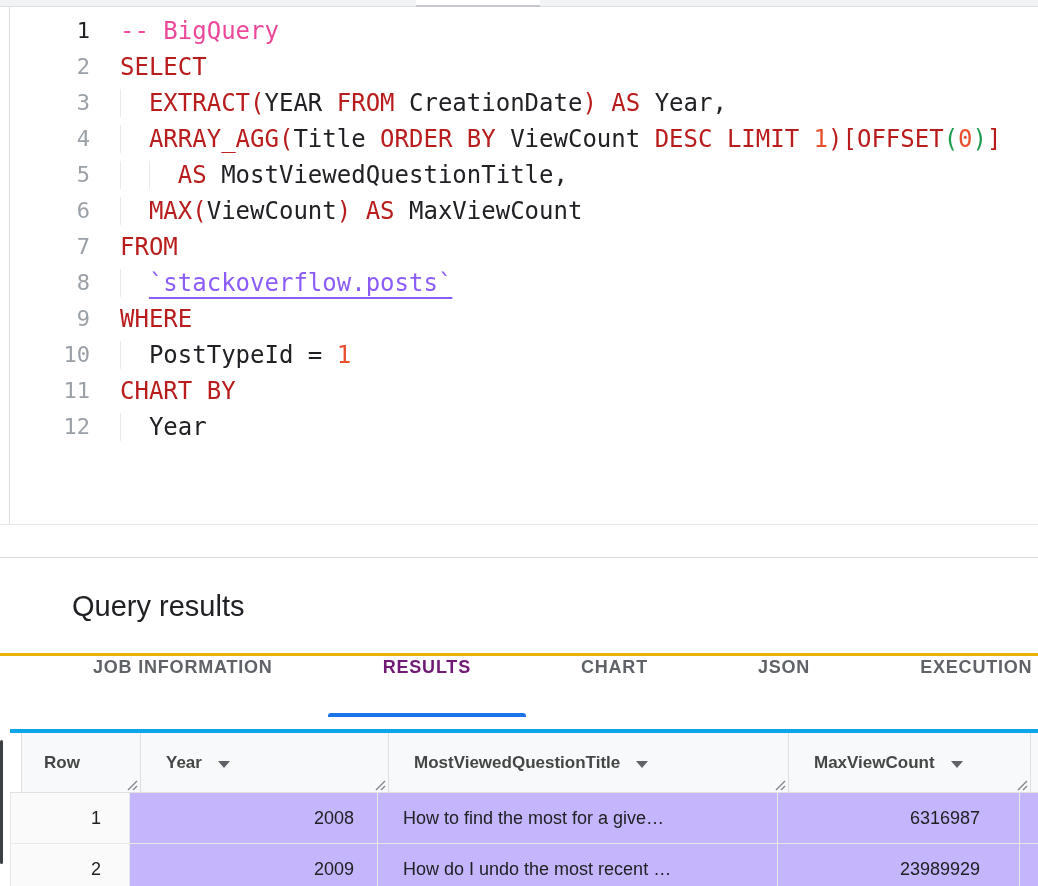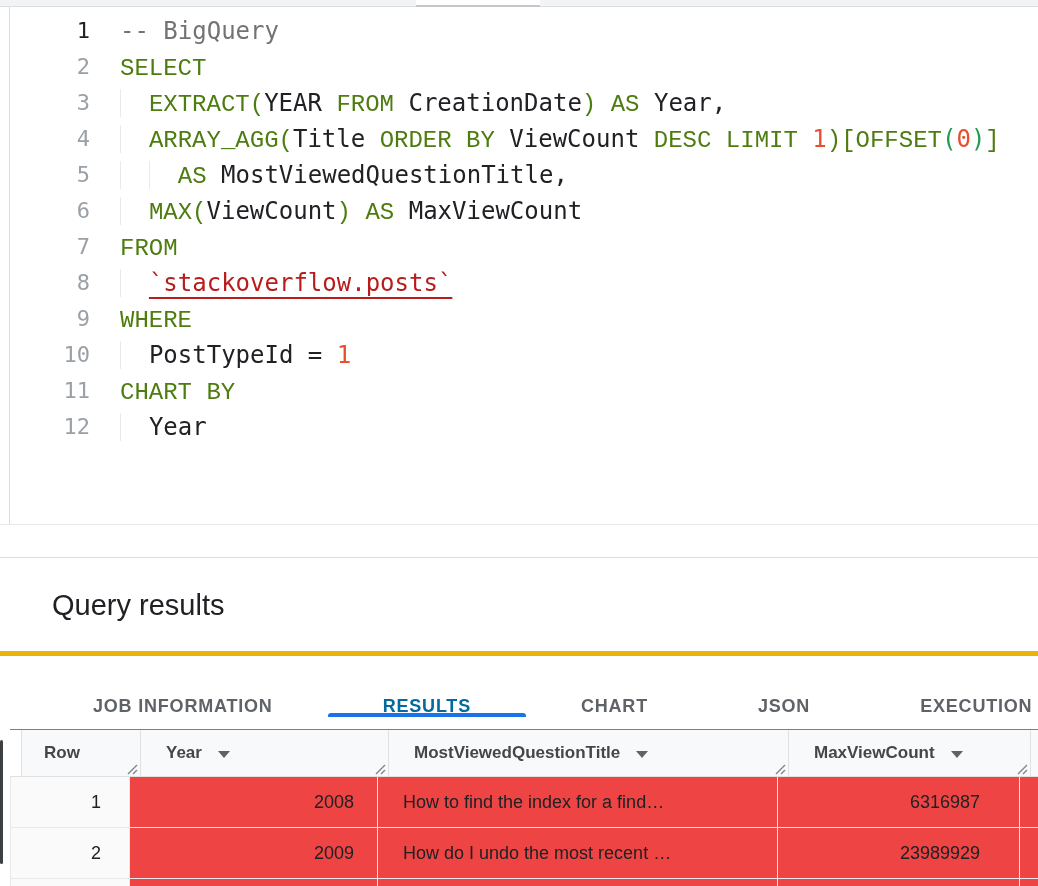--- a/index.html
+++ b/index.html
@@ -15,61 +15,61 @@
   .topnotch { position:absolute; top:0; left:416px; width:124px; height:7px;
               background:#fff; border-bottom:2px solid #C4C7CB; }
   .editor-leftline { position:absolute; top:7px; bottom:0; left:9px; width:1px;
                      background:#DADCE0; }
   .code-lines { position:absolute; top:13px; left:0; right:0; }
   .line { display:flex; height:36px; line-height:36px; white-space:pre;
           font-family:"DejaVu Sans Mono","Liberation Mono",monospace; font-size:24px; }
   .ln { flex:none; width:90px; text-align:right; color:#9AA0A6; font-size:22px; }
   .ln.active { color:#202124; }
   .codetext { padding-left:30px; color:#202124; }
-  .tok-c  { color:#737373; }                 
-  .tok-k  { color:#4d7c0f;font-family:Liberation Mono, monospace; }                 
+  .tok-c  { color:#ec4899; }                 
+  .tok-k  { color:#b91c1c; }                 
   .tok-t  { color:#202124; }                 
   .tok-n  { color:#E8502D; }                 
   .tok-p2 { color:#1E9C4F; }                 
-  .tok-ref{ color:#b91c1c; text-decoration:underline;
+  .tok-ref{ color:#8b5cf6; text-decoration:underline;
             text-decoration-thickness:2px; text-underline-offset:6px; }
   .tok-ind{ box-shadow: inset 1px 0 0 #E8EAEC; }  
 
   
   .gap { position:absolute; top:526px; left:0; width:1038px; height:32px;
          background:#fff; border-bottom:1px solid #DADCE0; }
   .qr-header { position:absolute; top:559px; left:0; width:1038px; height:97px;
-               background:#fff; border-bottom:5px solid #eab308;
-               display:flex; align-items:center; padding-left:52px;
+               background:#fff; border-bottom:3px solid #eab308;
+               display:flex; align-items:center; padding-left:72px;
                font-size:29px; color:#202124; }
 
   
   .tabs { position:absolute; top:657px; left:0; width:1038px; height:72px;
           display:flex; padding-left:38px; overflow:hidden; background:#fff; }
   .tab { position:relative; height:60px; padding:0 55px; display:flex;
-         align-items:flex-end; white-space:nowrap; cursor:pointer;
+         align-items:flex-start; white-space:nowrap; cursor:pointer;
          font-size:18px; font-weight:700; letter-spacing:0.8px; color:#5F6368; }
-  .tab.active { color:#0369a1; }
+  .tab.active { color:#701a75; }
   .tab.active::after { content:""; position:absolute; left:0; right:0; bottom:0;
                        height:4px; background:#1A73E8; border-radius:3px 3px 0 0; }
 
   
   .rtable { position:absolute; top:729px; left:10px; width:1028px; }
-  .thr { display:flex; height:48px; border-top:1px solid #0ea5e9;
+  .thr { display:flex; height:64px; border-top:4px solid #0ea5e9;
          border-bottom:1px solid #E0E0E0;padding-left:11px; }
   .tr  { display:flex; height:51px; border-bottom:1px solid #E6E8EA; }
   .tr.partial { height:7px; border-bottom:none; overflow:hidden; }
   .c0 { width:120px; } .c1 { width:248px; } .c2 { width:400px; }
   .c3 { width:242px; } .cx { flex:1; }
   .th { position:relative; background:#F8F9FA; display:flex; align-items:center;
         padding-left:25px; border-right:1px solid #E0E0E0;
         font-size:17px; font-weight:700; color:#444746; }
   .th.c0 { padding-left:22px; border-left:1px solid #E0E0E0; }
   .th.cx { padding-left:0; border-right:none; }
-  .td { background:#ef4444; display:flex; align-items:center;
+  .td { background:#c4b5fd; display:flex; align-items:center;
         border-right:1px solid #E6E8EA; font-size:18px; color:#202124;
         overflow:hidden; white-space:nowrap; }
   .td.c0 { background:#FAFAFA; justify-content:flex-end; padding-right:28px;
            border-left:1px solid #E6E8EA; }
   .td.c1 { justify-content:flex-end; padding-right:23px; }
   .td.c2 { padding-left:25px; }
   .td.c3 { justify-content:flex-end; padding-right:39px; }
   .td.cx { border-right:none; }
   .caret { width:0; height:0; border-left:6px solid transparent;
            border-right:6px solid transparent; border-top:7px solid #5F6368;
@@ -156,21 +156,21 @@
           <span class="rz"><svg width="14" height="14" viewBox="0 0 14 14">
               <path d="M4 13 L13 4 M9 13 L13 9" stroke="#80868B" stroke-width="1.4" fill="none"></path>
             </svg></span>
         </div>
         <div class="th cx"></div>
       </div>
     <div>
         <div class="tr">
           <div class="td c0">1</div>
           <div class="td c1">2008</div>
-          <div class="td c2">How to find the index for a find…</div>
+          <div class="td c2">How to find the most for a give…</div>
           <div class="td c3">6316987</div>
           <div class="td cx"></div>
         </div>
         <div class="tr">
           <div class="td c0">2</div>
           <div class="td c1">2009</div>
           <div class="td c2">How do I undo the most recent …</div>
           <div class="td c3">23989929</div>
           <div class="td cx"></div>
         </div>

